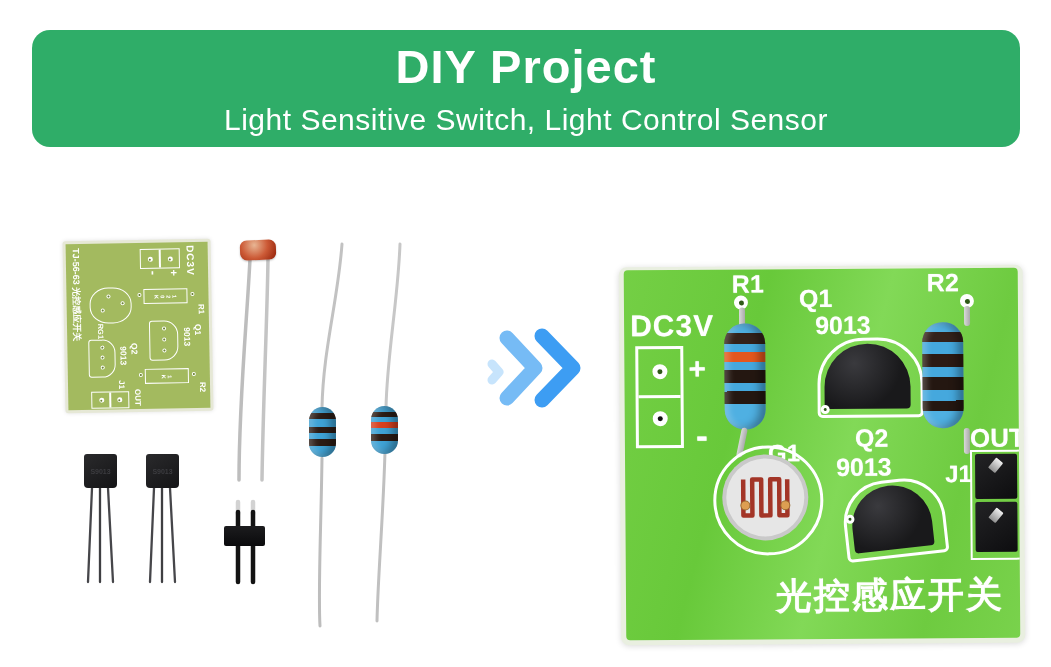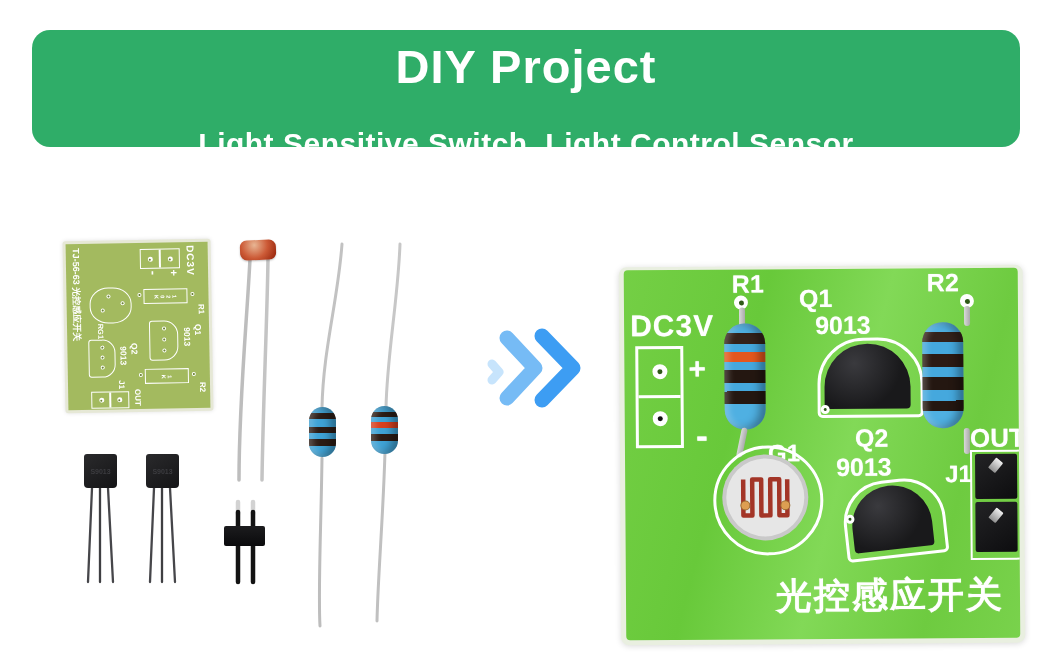--- a/index.html
+++ b/index.html
@@ -4,21 +4,21 @@
 <style>
   html,body{margin:0;padding:0;}
   body{width:1051px;height:667px;background:#ffffff;position:relative;overflow:hidden;
        font-family:"Liberation Sans","DejaVu Sans",sans-serif;}
   .abs{position:absolute;}
   
   .banner{left:32px;top:30px;width:988px;height:117px;border-radius:18px;background:#2fad68;}
   .banner-title{left:0;top:9px;width:100%;text-align:center;color:#fff;
     font-size:47px;font-weight:900;letter-spacing:1px;}
   .banner-sub{left:0;top:73px;width:100%;text-align:center;color:#fff;
-    font-size:30px;font-weight:700;letter-spacing:0.5px;margin-top:24px;}
+    font-size:30px;font-weight:400;letter-spacing:0.5px;}
   
   .pcb1-wrap{left:64px;top:240px;width:148px;height:172px;background:#e6e8d6;border-radius:3px;
     transform:rotate(-1deg);box-shadow:0 0 4px rgba(0,0,0,0.12);}
   .pcb1{left:3px;top:3px;width:142px;height:166px;background:#a3ba5f;overflow:hidden;}
   .mini{left:-12px;top:13px;width:166px;height:140px;transform:rotate(90deg);}
   .sk{color:#ffffff;font-weight:800;line-height:1;white-space:nowrap;}
   .fp{border:1.5px solid #fff;background:transparent;}
   .dot{background:#fff;border-radius:50%;}
   .dot i{display:block;background:#6d8436;border-radius:50%;margin:auto;}
   .vtxt{writing-mode:vertical-lr;text-orientation:upright;letter-spacing:0;}

